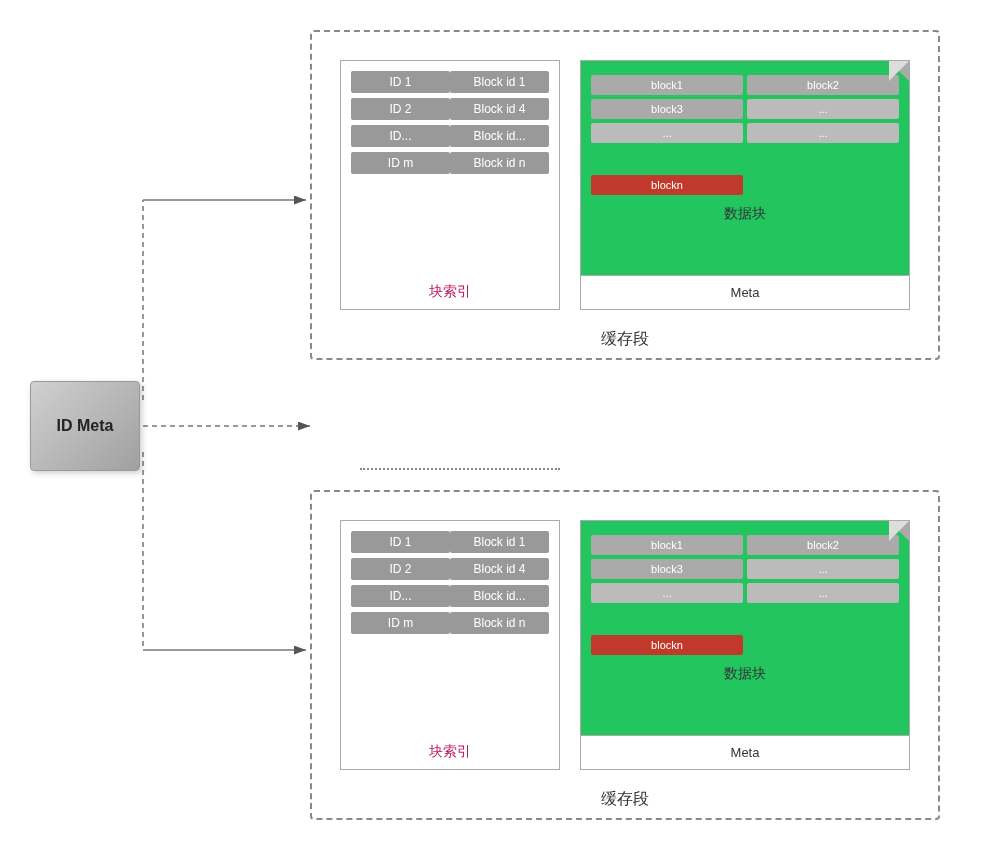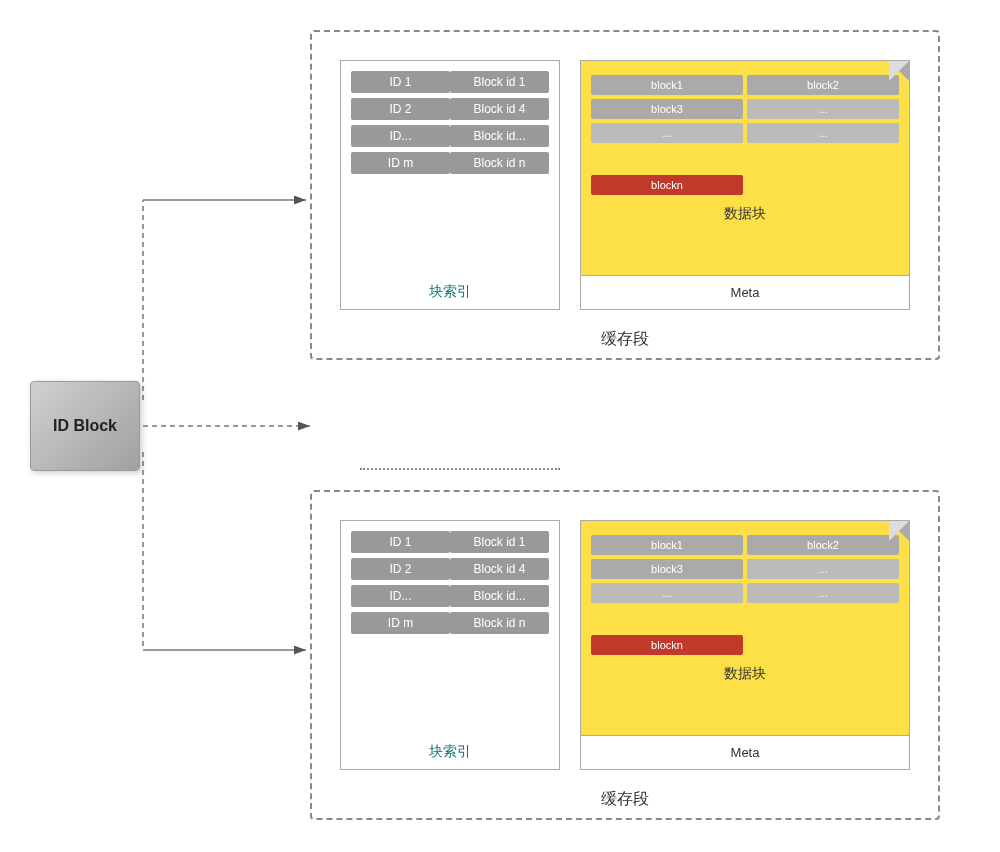--- a/index.html
+++ b/index.html
@@ -104,21 +104,21 @@
       width: 220px;
       height: 250px;
     }
 
     .index-table-label {
       position: absolute;
       bottom: 8px;
       left: 50%;
       transform: translateX(-50%);
       font-size: 14px;
-      color: #0f766e;
+      color: #be185d;
       white-space: nowrap;
     }
 
     .index-row {
       display: flex;
       gap: 0;
       margin-bottom: 5px;
     }
 
     .index-cell {
@@ -128,21 +128,21 @@
       padding: 4px 6px;
       border-radius: 2px;
       text-align: center;
       flex: 1;
     }
 
     
     .data-blocks {
       position: absolute;
       border: 1px solid #aaa;
-      background: #fde047;
+      background: #22c55e;
     }
 
     .data-blocks-top {
       left: 580px;
       top: 60px;
       width: 330px;
       height: 250px;
     }
 
     .data-blocks-bottom {
@@ -247,21 +247,21 @@
     <line x1="143" y1="400" x2="143" y2="200" stroke="#777" stroke-width="1.5" stroke-dasharray="5,4"></line>
     <line x1="143" y1="200" x2="306" y2="200" stroke="#777" stroke-width="1.5" marker-end="url(#arrowhead)"></line>
 
     <line x1="143" y1="426" x2="310" y2="426" stroke="#777" stroke-width="1.5" stroke-dasharray="5,4" marker-end="url(#arrowhead)"></line>
 
     <line x1="143" y1="452" x2="143" y2="650" stroke="#777" stroke-width="1.5" stroke-dasharray="5,4"></line>
     <line x1="143" y1="650" x2="306" y2="650" stroke="#777" stroke-width="1.5" marker-end="url(#arrowhead)"></line>
   </svg>
 
   <div class="id-hash-box">
-    <span>ID Block</span>
+    <span>ID Meta</span>
   </div>
 
   <div class="segment segment-top">
     <span class="segment-label">缓存段</span>
   </div>
 
   <div class="index-table index-table-top">
     <div class="index-row">
       <div class="index-cell">ID 1</div>
       <div class="index-cell">Block id 1</div>

